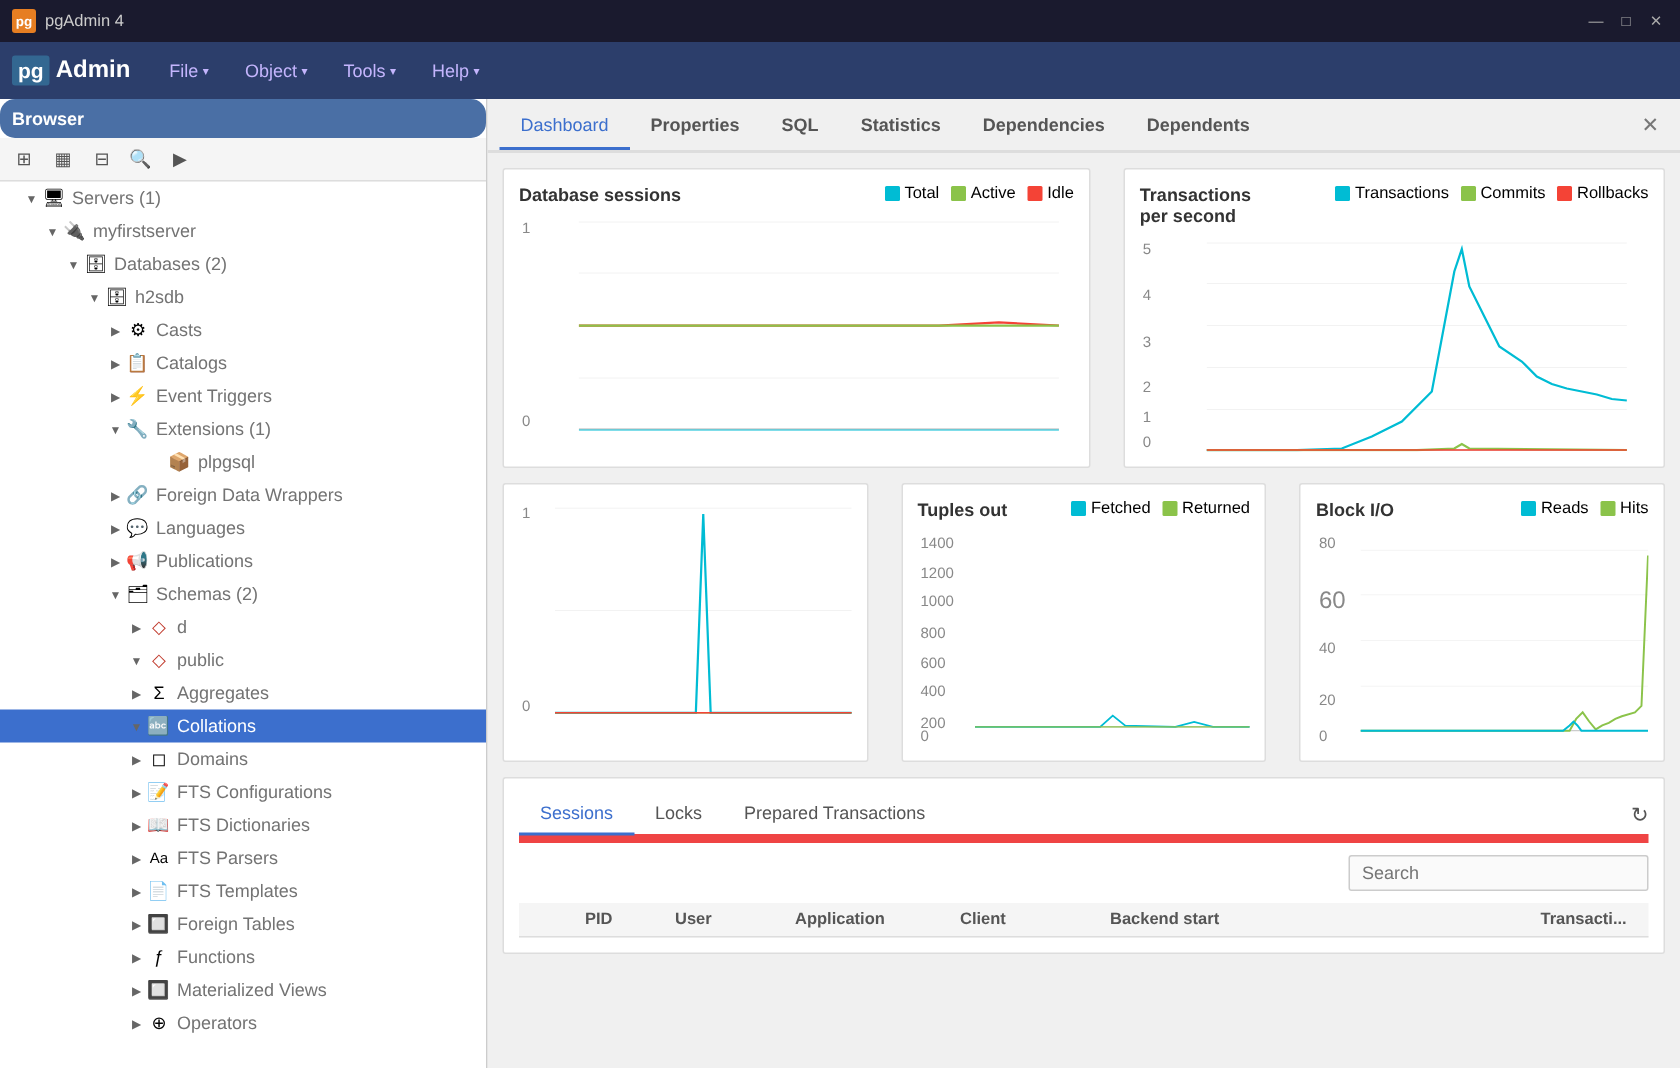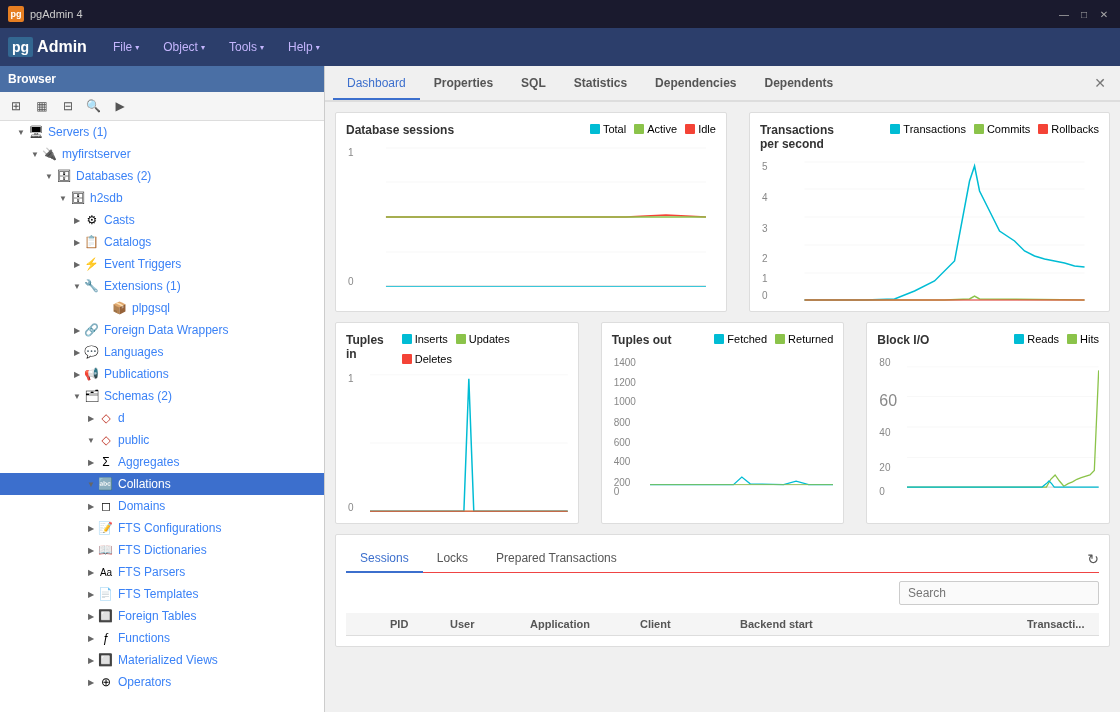--- a/index.html
+++ b/index.html
@@ -50,20 +50,21 @@
     }
     .browser-header {
       background: #4a6fa5;
       color: white;
       padding: 6px 8px;
       font-size: 12px;
       font-weight: bold;
       display: flex;
       align-items: center;
       justify-content: space-between;
+      border-radius: 10px;
     }
     .browser-toolbar {
       display: flex;
       align-items: center;
       padding: 3px 4px;
       gap: 2px;
       background: #f5f5f5;
       border-bottom: 1px solid #ddd;
     }
     .toolbar-btn {
@@ -75,21 +76,21 @@
     .browser-tree { flex: 1; overflow-y: auto; font-size: 12px; }
 
     .tree-item {
       display: flex; align-items: center; padding: 2px 4px; cursor: pointer;
       white-space: nowrap; height: 22px;
     }
     .tree-item.active { background: #3c6fcd; color: white; }
     .tree-item.active .tree-label { color: white; }
     .tree-toggle { width: 14px; height: 14px; display: flex; align-items: center; justify-content: center; font-size: 8px; color: #666; flex-shrink: 0; }
     .tree-icon { width: 16px; height: 16px; margin-right: 4px; display: flex; align-items: center; justify-content: center; font-size: 12px; flex-shrink: 0; }
-    .tree-label { font-size: 12px; color: #3b82f6; }
+    .tree-label { font-size: 12px; color: #737373; }
     .indent-1 { padding-left: 14px; }
     .indent-2 { padding-left: 28px; }
     .indent-3 { padding-left: 42px; }
     .indent-4 { padding-left: 56px; }
     .indent-5 { padding-left: 70px; }
     .indent-6 { padding-left: 84px; }
 
     
     .right-panel { flex: 1; display: flex; flex-direction: column; overflow: hidden; }
 
@@ -118,21 +119,21 @@
     .chart-title { font-size: 12px; font-weight: bold; color: #333; margin-bottom: 6px; }
     .chart-legend { display: flex; align-items: center; gap: 8px; margin-bottom: 4px; flex-wrap: wrap; }
     .legend-item { display: flex; align-items: center; gap: 3px; font-size: 11px; }
     .legend-dot { width: 10px; height: 10px; border-radius: 1px; }
 
     
     .activity-card {
       background: white; border: 1px solid #ddd; border-radius: 2px; padding: 10px;
     }
     .activity-title { font-size: 13px; font-weight: bold; color: #333; margin-bottom: 8px; }
-    .activity-tabs { display: flex; align-items: center; border-bottom: 1px solid #ef4444; margin-bottom: 8px; }
+    .activity-tabs { display: flex; align-items: center; border-bottom: 6px solid #ef4444; margin-bottom: 8px; }
     .activity-tab { padding: 6px 14px; cursor: pointer; font-size: 12px; color: #555; border-bottom: 2px solid transparent; margin-bottom: -1px; }
     .activity-tab.active { color: #3c6fcd; border-bottom-color: #3c6fcd; }
     .refresh-btn { margin-left: auto; cursor: pointer; color: #555; font-size: 14px; }
     .search-row { display: flex; justify-content: flex-end; margin-bottom: 8px; }
     .search-input {
       border: 1px solid #ccc; border-radius: 2px; padding: 4px 8px;
       font-size: 12px; width: 200px; background: #fafafa;
     }
     .table-header { display: flex; background: #f5f5f5; border-bottom: 1px solid #ddd; font-size: 11px; font-weight: bold; color: #555; }
     .table-col { padding: 5px 8px; }
@@ -410,37 +411,20 @@
               <polyline points="0,139 140,139 165,138 170,135 175,138 280,139" fill="none" stroke="#8bc34a" stroke-width="1.5"></polyline>
               <polyline points="0,139 280,139" fill="none" stroke="#f44336" stroke-width="1"></polyline>
             </svg>
           </div>
         </div>
       </div>
 
       <div class="charts-row">
 
         <div class="chart-card">
-          <div style="display:flex;justify-content:space-between;align-items:flex-start;gap:4px;">
-            <span class="chart-title">Tuples in</span>
-            <div class="chart-legend">
-              <div class="legend-item">
-                <div class="legend-dot" style="background:#00bcd4;"></div>
-                <span>Inserts</span>
-              </div>
-              <div class="legend-item">
-                <div class="legend-dot" style="background:#8bc34a;"></div>
-                <span>Updates</span>
-              </div>
-              <div class="legend-item">
-                <div class="legend-dot" style="background:#f44336;"></div>
-                <span>Deletes</span>
-              </div>
-            </div>
-          </div>
           <div style="position:relative;margin-left:24px;margin-top:4px;">
             <div style="position:absolute;left:-22px;top:0;font-size:10px;color:#888;">1</div>
             <div style="position:absolute;left:-22px;bottom:0;font-size:10px;color:#888;">0</div>
             <svg width="100%" height="140" viewBox="0 0 200 140">
               <line x1="0" y1="1" x2="200" y2="1" stroke="#eee" stroke-width="0.5"></line>
               <line x1="0" y1="70" x2="200" y2="70" stroke="#eee" stroke-width="0.5"></line>
               <line x1="0" y1="139" x2="200" y2="139" stroke="#ccc" stroke-width="1"></line>
               <polyline points="0,139 80,139 95,139 100,5 105,139 200,139" fill="none" stroke="#00bcd4" stroke-width="1.5"></polyline>
               <polyline points="0,139 200,139" fill="none" stroke="#8bc34a" stroke-width="1"></polyline>
               <polyline points="0,139 200,139" fill="none" stroke="#f44336" stroke-width="1"></polyline>

